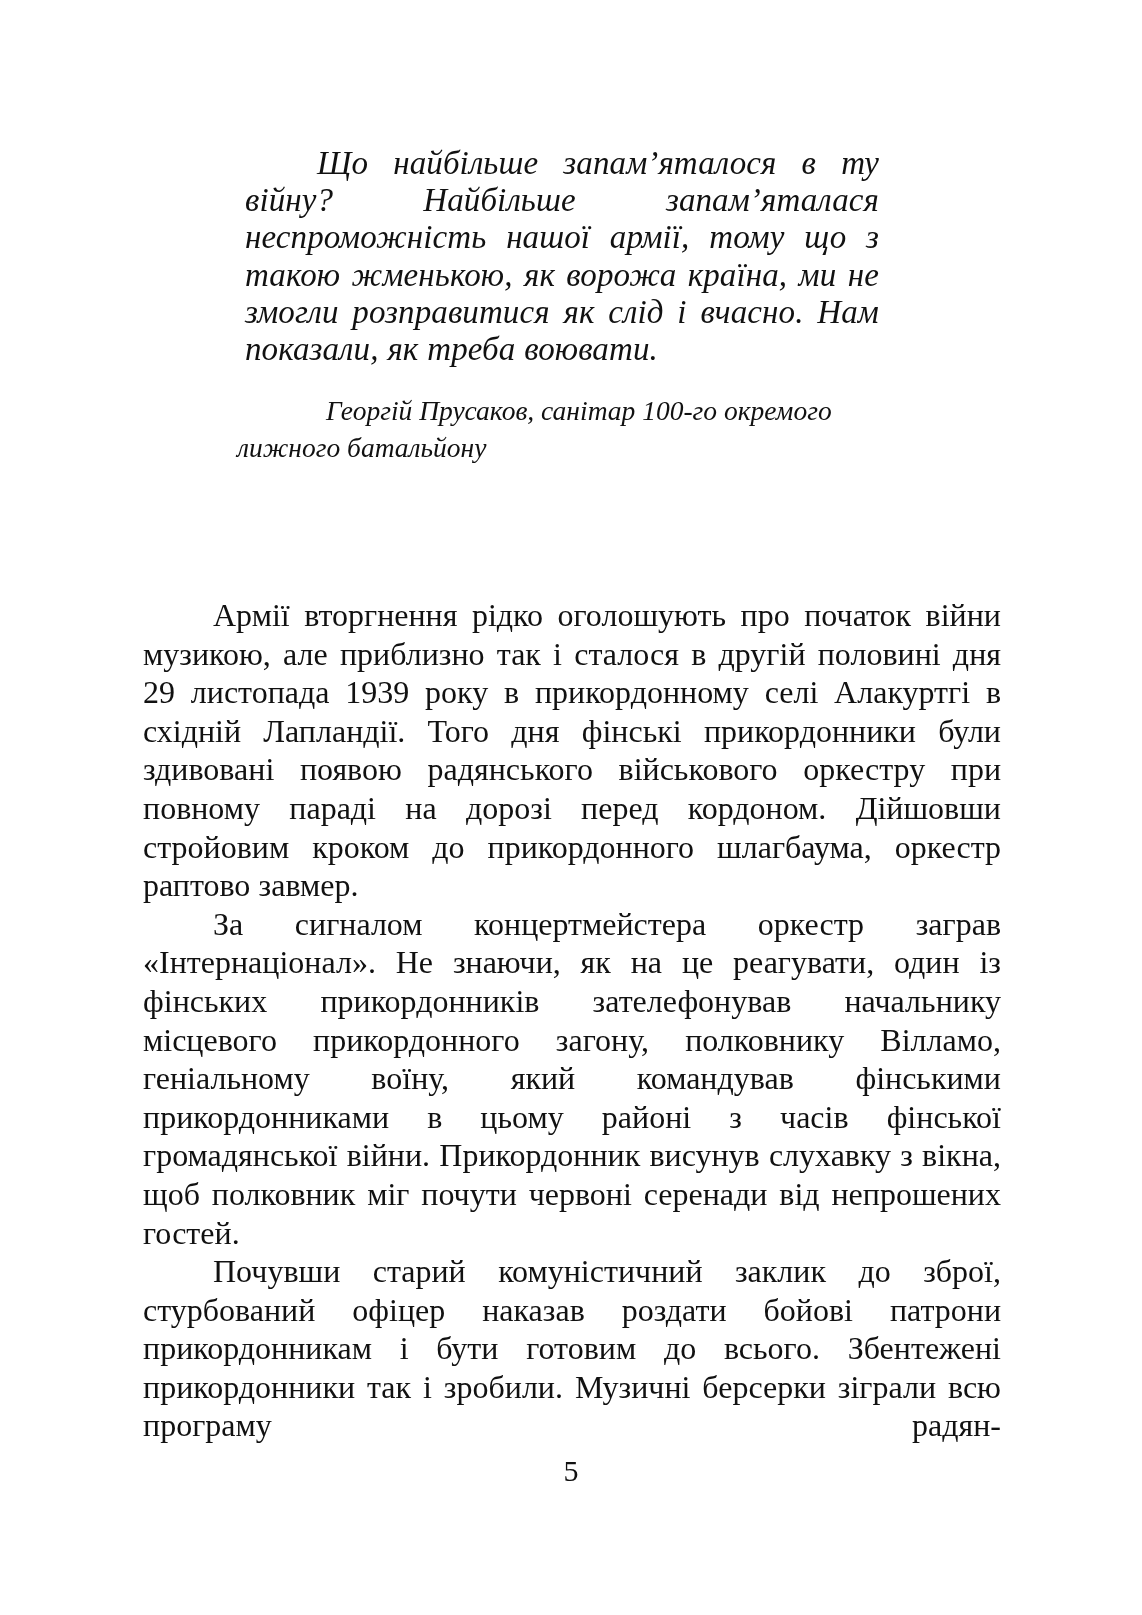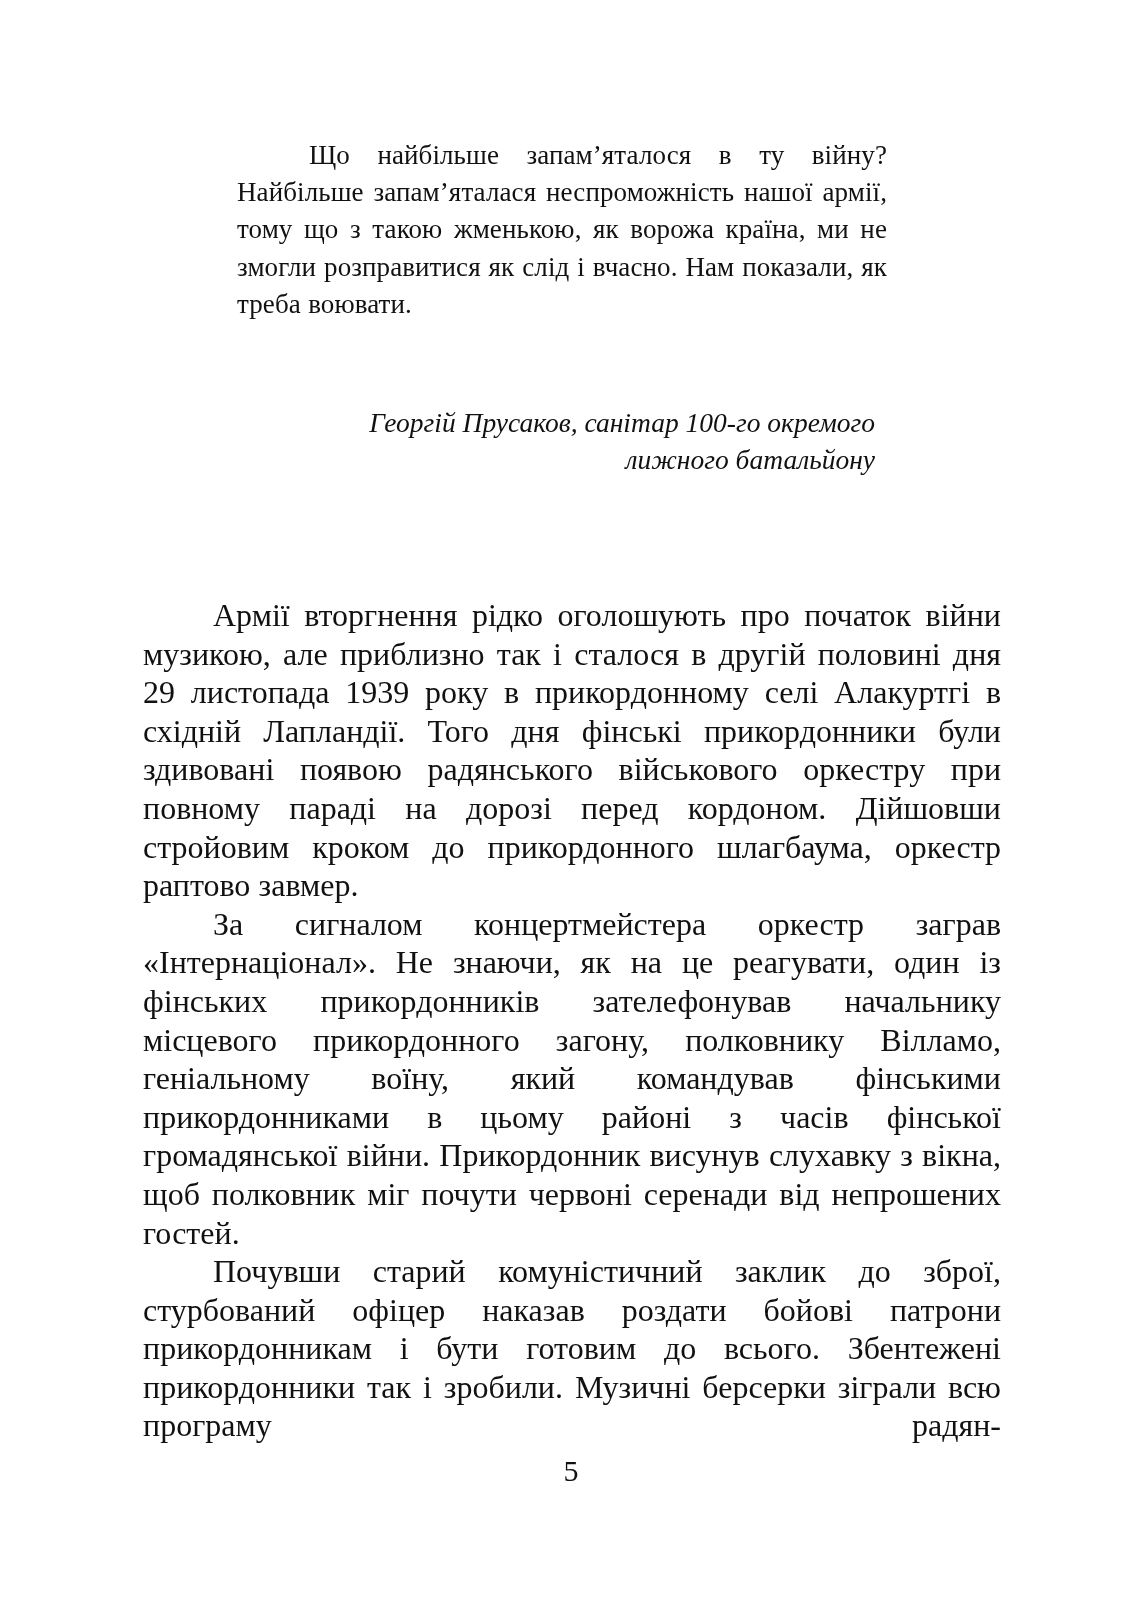--- a/index.html
+++ b/index.html
@@ -26,45 +26,46 @@
   }
 
   
   .epigraph-block {
     position: absolute;
     left: 233px;
     top: 133px;
     width: 658px;
   }
   .epigraph-text {
-    font-size: 27px;
+    font-style: italic;
+    font-size: 33px;
     line-height: 37.2px;
     text-align: justify;
     text-indent: 72px;
-    margin: 4px;
+    margin: 12px;
     letter-spacing: 0.1px;
     word-spacing: 0.5px;
   }
   .epigraph-text:last-child {
     text-align-last: left;
   }
 
   .attribution-block {
     position: absolute;
     left: 233px;
     top: 388px;
     width: 658px;
   }
   .attribution-text {
     font-style: italic;
     font-size: 27.5px;
     line-height: 37.2px;
-    text-align: right;
+    text-align: left;
     text-indent: 89px;
-    margin: 16px;
+    margin: 4px;
   }
 
   
   .body-block {
     position: absolute;
     left: 143px;
     top: 596px;
     width: 858px;
   }
   .body-par {

